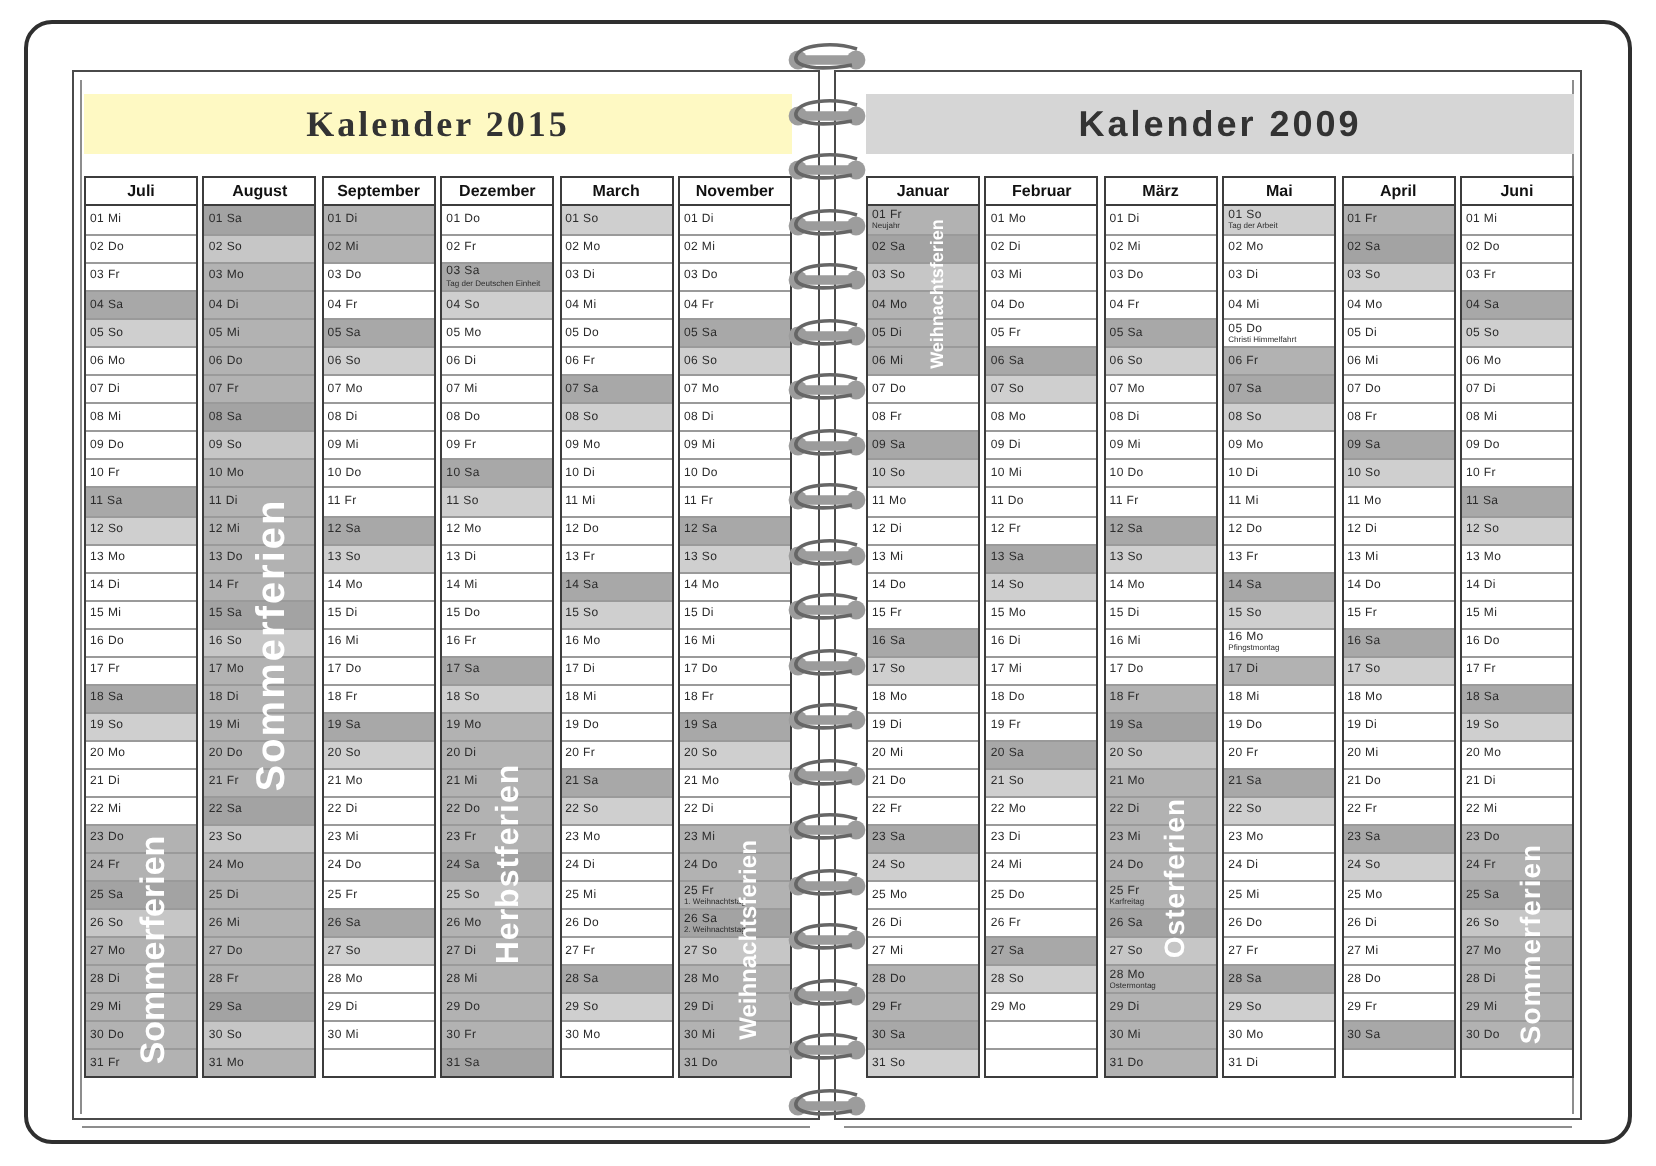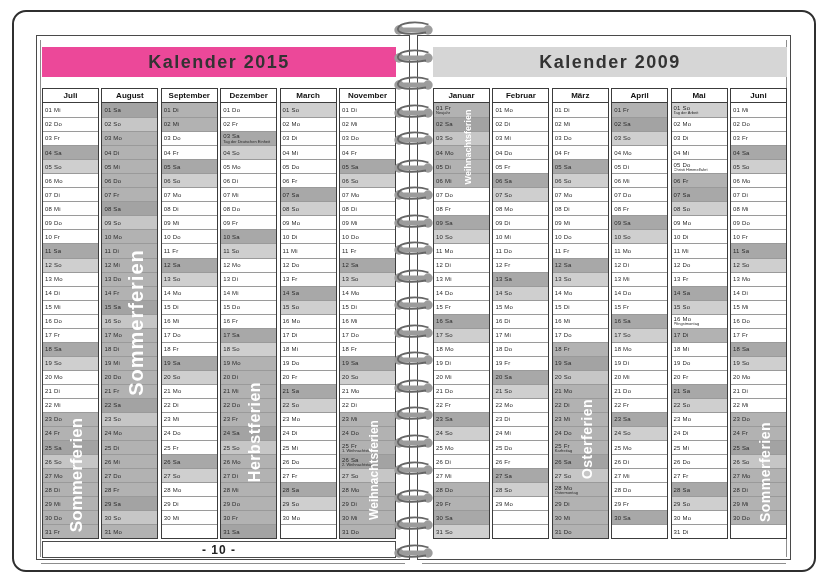--- a/index.html
+++ b/index.html
@@ -46,21 +46,21 @@
   .spine-ring{position:absolute;left:0;width:43px;height:18px;}
 </style>
 </head>
 <body>
 
 <div class="canvas">
   <div class="frame"></div>
 
   <section class="page page-left">
     <div class="content">
-      <div class="title-band" style="background: #ec4899;">
+      <div class="title-band" style="background: #fef9c3; font-family: Liberation Serif, serif;">
         <span class="title-text">Kalender 2015</span>
       </div>
       <div class="months">
           <div class="month-column">
             <div class="month-header">Juli</div>
             <div class="day-row" style="background: rgb(255, 255, 255);">
               <div class="day-label" style="display: block;">01 Mi</div>
             </div>
             <div class="day-row" style="background: rgb(255, 255, 255);">
               <div class="day-label" style="display: block;">02 Do</div>
@@ -638,23 +638,20 @@
               <div class="day-label" style="display: block;">30 Mi</div>
             </div>
             <div class="day-row" style="background: rgb(178, 178, 178);">
               <div class="day-label" style="display: block;">31 Do</div>
             </div>
             <div class="vband" style="top: 313.884px; height: 134.976px;">
               <span style="font-size: 12px; letter-spacing: 0px; color: rgb(255, 255, 255);">Weihnachtsferien</span>
             </div>
           </div>
         </div>
-      <div class="footer-box">
-        <span class="footer-text">- 10 -</span>
-      </div>
     </div>
   </section>
 
   <section class="page page-right">
     <div class="content">
       <div class="title-band" style="background: rgb(214, 214, 214);">
         <span class="title-text">Kalender 2009</span>
       </div>
       <div class="months">
           <div class="month-column">
@@ -944,20 +941,119 @@
               <div class="day-label" style="display: block;">30 Mi</div>
             </div>
             <div class="day-row" style="background: rgb(178, 178, 178);">
               <div class="day-label" style="display: block;">31 Do</div>
             </div>
             <div class="vband" style="top: 291.388px; height: 118.104px;">
               <span style="font-size: 14px; letter-spacing: 0.5px; color: rgb(255, 255, 255);">Osterferien</span>
             </div>
           </div>
           <div class="month-column">
+            <div class="month-header">Mai</div>
+            <div class="day-row" style="background: rgb(207, 207, 207);">
+              <div class="day-label" style="display: block;">01 So</div>
+              <div class="holiday-note" style="display: block;">Tag der Arbeit</div>
+            </div>
+            <div class="day-row" style="background: rgb(255, 255, 255);">
+              <div class="day-label" style="display: block;">02 Mo</div>
+            </div>
+            <div class="day-row" style="background: rgb(255, 255, 255);">
+              <div class="day-label" style="display: block;">03 Di</div>
+            </div>
+            <div class="day-row" style="background: rgb(255, 255, 255);">
+              <div class="day-label" style="display: block;">04 Mi</div>
+            </div>
+            <div class="day-row" style="background: rgb(255, 255, 255);">
+              <div class="day-label" style="display: block;">05 Do</div>
+              <div class="holiday-note" style="display: block;">Christi Himmelfahrt</div>
+            </div>
+            <div class="day-row" style="background: rgb(178, 178, 178);">
+              <div class="day-label" style="display: block;">06 Fr</div>
+            </div>
+            <div class="day-row" style="background: rgb(168, 168, 168);">
+              <div class="day-label" style="display: block;">07 Sa</div>
+            </div>
+            <div class="day-row" style="background: rgb(207, 207, 207);">
+              <div class="day-label" style="display: block;">08 So</div>
+            </div>
+            <div class="day-row" style="background: rgb(255, 255, 255);">
+              <div class="day-label" style="display: block;">09 Mo</div>
+            </div>
+            <div class="day-row" style="background: rgb(255, 255, 255);">
+              <div class="day-label" style="display: block;">10 Di</div>
+            </div>
+            <div class="day-row" style="background: rgb(255, 255, 255);">
+              <div class="day-label" style="display: block;">11 Mi</div>
+            </div>
+            <div class="day-row" style="background: rgb(255, 255, 255);">
+              <div class="day-label" style="display: block;">12 Do</div>
+            </div>
+            <div class="day-row" style="background: rgb(255, 255, 255);">
+              <div class="day-label" style="display: block;">13 Fr</div>
+            </div>
+            <div class="day-row" style="background: rgb(168, 168, 168);">
+              <div class="day-label" style="display: block;">14 Sa</div>
+            </div>
+            <div class="day-row" style="background: rgb(207, 207, 207);">
+              <div class="day-label" style="display: block;">15 So</div>
+            </div>
+            <div class="day-row" style="background: rgb(255, 255, 255);">
+              <div class="day-label" style="display: block;">16 Mo</div>
+              <div class="holiday-note" style="display: block;">Pfingstmontag</div>
+            </div>
+            <div class="day-row" style="background: rgb(178, 178, 178);">
+              <div class="day-label" style="display: block;">17 Di</div>
+            </div>
+            <div class="day-row" style="background: rgb(255, 255, 255);">
+              <div class="day-label" style="display: block;">18 Mi</div>
+            </div>
+            <div class="day-row" style="background: rgb(255, 255, 255);">
+              <div class="day-label" style="display: block;">19 Do</div>
+            </div>
+            <div class="day-row" style="background: rgb(255, 255, 255);">
+              <div class="day-label" style="display: block;">20 Fr</div>
+            </div>
+            <div class="day-row" style="background: rgb(168, 168, 168);">
+              <div class="day-label" style="display: block;">21 Sa</div>
+            </div>
+            <div class="day-row" style="background: rgb(207, 207, 207);">
+              <div class="day-label" style="display: block;">22 So</div>
+            </div>
+            <div class="day-row" style="background: rgb(255, 255, 255);">
+              <div class="day-label" style="display: block;">23 Mo</div>
+            </div>
+            <div class="day-row" style="background: rgb(255, 255, 255);">
+              <div class="day-label" style="display: block;">24 Di</div>
+            </div>
+            <div class="day-row" style="background: rgb(255, 255, 255);">
+              <div class="day-label" style="display: block;">25 Mi</div>
+            </div>
+            <div class="day-row" style="background: rgb(255, 255, 255);">
+              <div class="day-label" style="display: block;">26 Do</div>
+            </div>
+            <div class="day-row" style="background: rgb(255, 255, 255);">
+              <div class="day-label" style="display: block;">27 Fr</div>
+            </div>
+            <div class="day-row" style="background: rgb(168, 168, 168);">
+              <div class="day-label" style="display: block;">28 Sa</div>
+            </div>
+            <div class="day-row" style="background: rgb(207, 207, 207);">
+              <div class="day-label" style="display: block;">29 So</div>
+            </div>
+            <div class="day-row" style="background: rgb(255, 255, 255);">
+              <div class="day-label" style="display: block;">30 Mo</div>
+            </div>
+            <div class="day-row" style="background: rgb(255, 255, 255);">
+              <div class="day-label" style="display: block;">31 Di</div>
+            </div>
+          </div>
+          <div class="month-column">
             <div class="month-header">April</div>
             <div class="day-row" style="background: rgb(178, 178, 178);">
               <div class="day-label" style="display: block;">01 Fr</div>
             </div>
             <div class="day-row" style="background: rgb(163, 163, 163);">
               <div class="day-label" style="display: block;">02 Sa</div>
             </div>
             <div class="day-row" style="background: rgb(207, 207, 207);">
               <div class="day-label" style="display: block;">03 So</div>
             </div>
@@ -1036,119 +1132,20 @@
             <div class="day-row" style="background: rgb(255, 255, 255);">
               <div class="day-label" style="display: block;">28 Do</div>
             </div>
             <div class="day-row" style="background: rgb(255, 255, 255);">
               <div class="day-label" style="display: block;">29 Fr</div>
             </div>
             <div class="day-row" style="background: rgb(168, 168, 168);">
               <div class="day-label" style="display: block;">30 Sa</div>
             </div>
             <div class="day-row"></div>
-          </div>
-          <div class="month-column">
-            <div class="month-header">Mai</div>
-            <div class="day-row" style="background: rgb(207, 207, 207);">
-              <div class="day-label" style="display: block;">01 So</div>
-              <div class="holiday-note" style="display: block;">Tag der Arbeit</div>
-            </div>
-            <div class="day-row" style="background: rgb(255, 255, 255);">
-              <div class="day-label" style="display: block;">02 Mo</div>
-            </div>
-            <div class="day-row" style="background: rgb(255, 255, 255);">
-              <div class="day-label" style="display: block;">03 Di</div>
-            </div>
-            <div class="day-row" style="background: rgb(255, 255, 255);">
-              <div class="day-label" style="display: block;">04 Mi</div>
-            </div>
-            <div class="day-row" style="background: rgb(255, 255, 255);">
-              <div class="day-label" style="display: block;">05 Do</div>
-              <div class="holiday-note" style="display: block;">Christi Himmelfahrt</div>
-            </div>
-            <div class="day-row" style="background: rgb(178, 178, 178);">
-              <div class="day-label" style="display: block;">06 Fr</div>
-            </div>
-            <div class="day-row" style="background: rgb(168, 168, 168);">
-              <div class="day-label" style="display: block;">07 Sa</div>
-            </div>
-            <div class="day-row" style="background: rgb(207, 207, 207);">
-              <div class="day-label" style="display: block;">08 So</div>
-            </div>
-            <div class="day-row" style="background: rgb(255, 255, 255);">
-              <div class="day-label" style="display: block;">09 Mo</div>
-            </div>
-            <div class="day-row" style="background: rgb(255, 255, 255);">
-              <div class="day-label" style="display: block;">10 Di</div>
-            </div>
-            <div class="day-row" style="background: rgb(255, 255, 255);">
-              <div class="day-label" style="display: block;">11 Mi</div>
-            </div>
-            <div class="day-row" style="background: rgb(255, 255, 255);">
-              <div class="day-label" style="display: block;">12 Do</div>
-            </div>
-            <div class="day-row" style="background: rgb(255, 255, 255);">
-              <div class="day-label" style="display: block;">13 Fr</div>
-            </div>
-            <div class="day-row" style="background: rgb(168, 168, 168);">
-              <div class="day-label" style="display: block;">14 Sa</div>
-            </div>
-            <div class="day-row" style="background: rgb(207, 207, 207);">
-              <div class="day-label" style="display: block;">15 So</div>
-            </div>
-            <div class="day-row" style="background: rgb(255, 255, 255);">
-              <div class="day-label" style="display: block;">16 Mo</div>
-              <div class="holiday-note" style="display: block;">Pfingstmontag</div>
-            </div>
-            <div class="day-row" style="background: rgb(178, 178, 178);">
-              <div class="day-label" style="display: block;">17 Di</div>
-            </div>
-            <div class="day-row" style="background: rgb(255, 255, 255);">
-              <div class="day-label" style="display: block;">18 Mi</div>
-            </div>
-            <div class="day-row" style="background: rgb(255, 255, 255);">
-              <div class="day-label" style="display: block;">19 Do</div>
-            </div>
-            <div class="day-row" style="background: rgb(255, 255, 255);">
-              <div class="day-label" style="display: block;">20 Fr</div>
-            </div>
-            <div class="day-row" style="background: rgb(168, 168, 168);">
-              <div class="day-label" style="display: block;">21 Sa</div>
-            </div>
-            <div class="day-row" style="background: rgb(207, 207, 207);">
-              <div class="day-label" style="display: block;">22 So</div>
-            </div>
-            <div class="day-row" style="background: rgb(255, 255, 255);">
-              <div class="day-label" style="display: block;">23 Mo</div>
-            </div>
-            <div class="day-row" style="background: rgb(255, 255, 255);">
-              <div class="day-label" style="display: block;">24 Di</div>
-            </div>
-            <div class="day-row" style="background: rgb(255, 255, 255);">
-              <div class="day-label" style="display: block;">25 Mi</div>
-            </div>
-            <div class="day-row" style="background: rgb(255, 255, 255);">
-              <div class="day-label" style="display: block;">26 Do</div>
-            </div>
-            <div class="day-row" style="background: rgb(255, 255, 255);">
-              <div class="day-label" style="display: block;">27 Fr</div>
-            </div>
-            <div class="day-row" style="background: rgb(168, 168, 168);">
-              <div class="day-label" style="display: block;">28 Sa</div>
-            </div>
-            <div class="day-row" style="background: rgb(207, 207, 207);">
-              <div class="day-label" style="display: block;">29 So</div>
-            </div>
-            <div class="day-row" style="background: rgb(255, 255, 255);">
-              <div class="day-label" style="display: block;">30 Mo</div>
-            </div>
-            <div class="day-row" style="background: rgb(255, 255, 255);">
-              <div class="day-label" style="display: block;">31 Di</div>
-            </div>
           </div>
           <div class="month-column">
             <div class="month-header">Juni</div>
             <div class="day-row" style="background: rgb(255, 255, 255);">
               <div class="day-label" style="display: block;">01 Mi</div>
             </div>
             <div class="day-row" style="background: rgb(255, 255, 255);">
               <div class="day-label" style="display: block;">02 Do</div>
             </div>
             <div class="day-row" style="background: rgb(255, 255, 255);">

